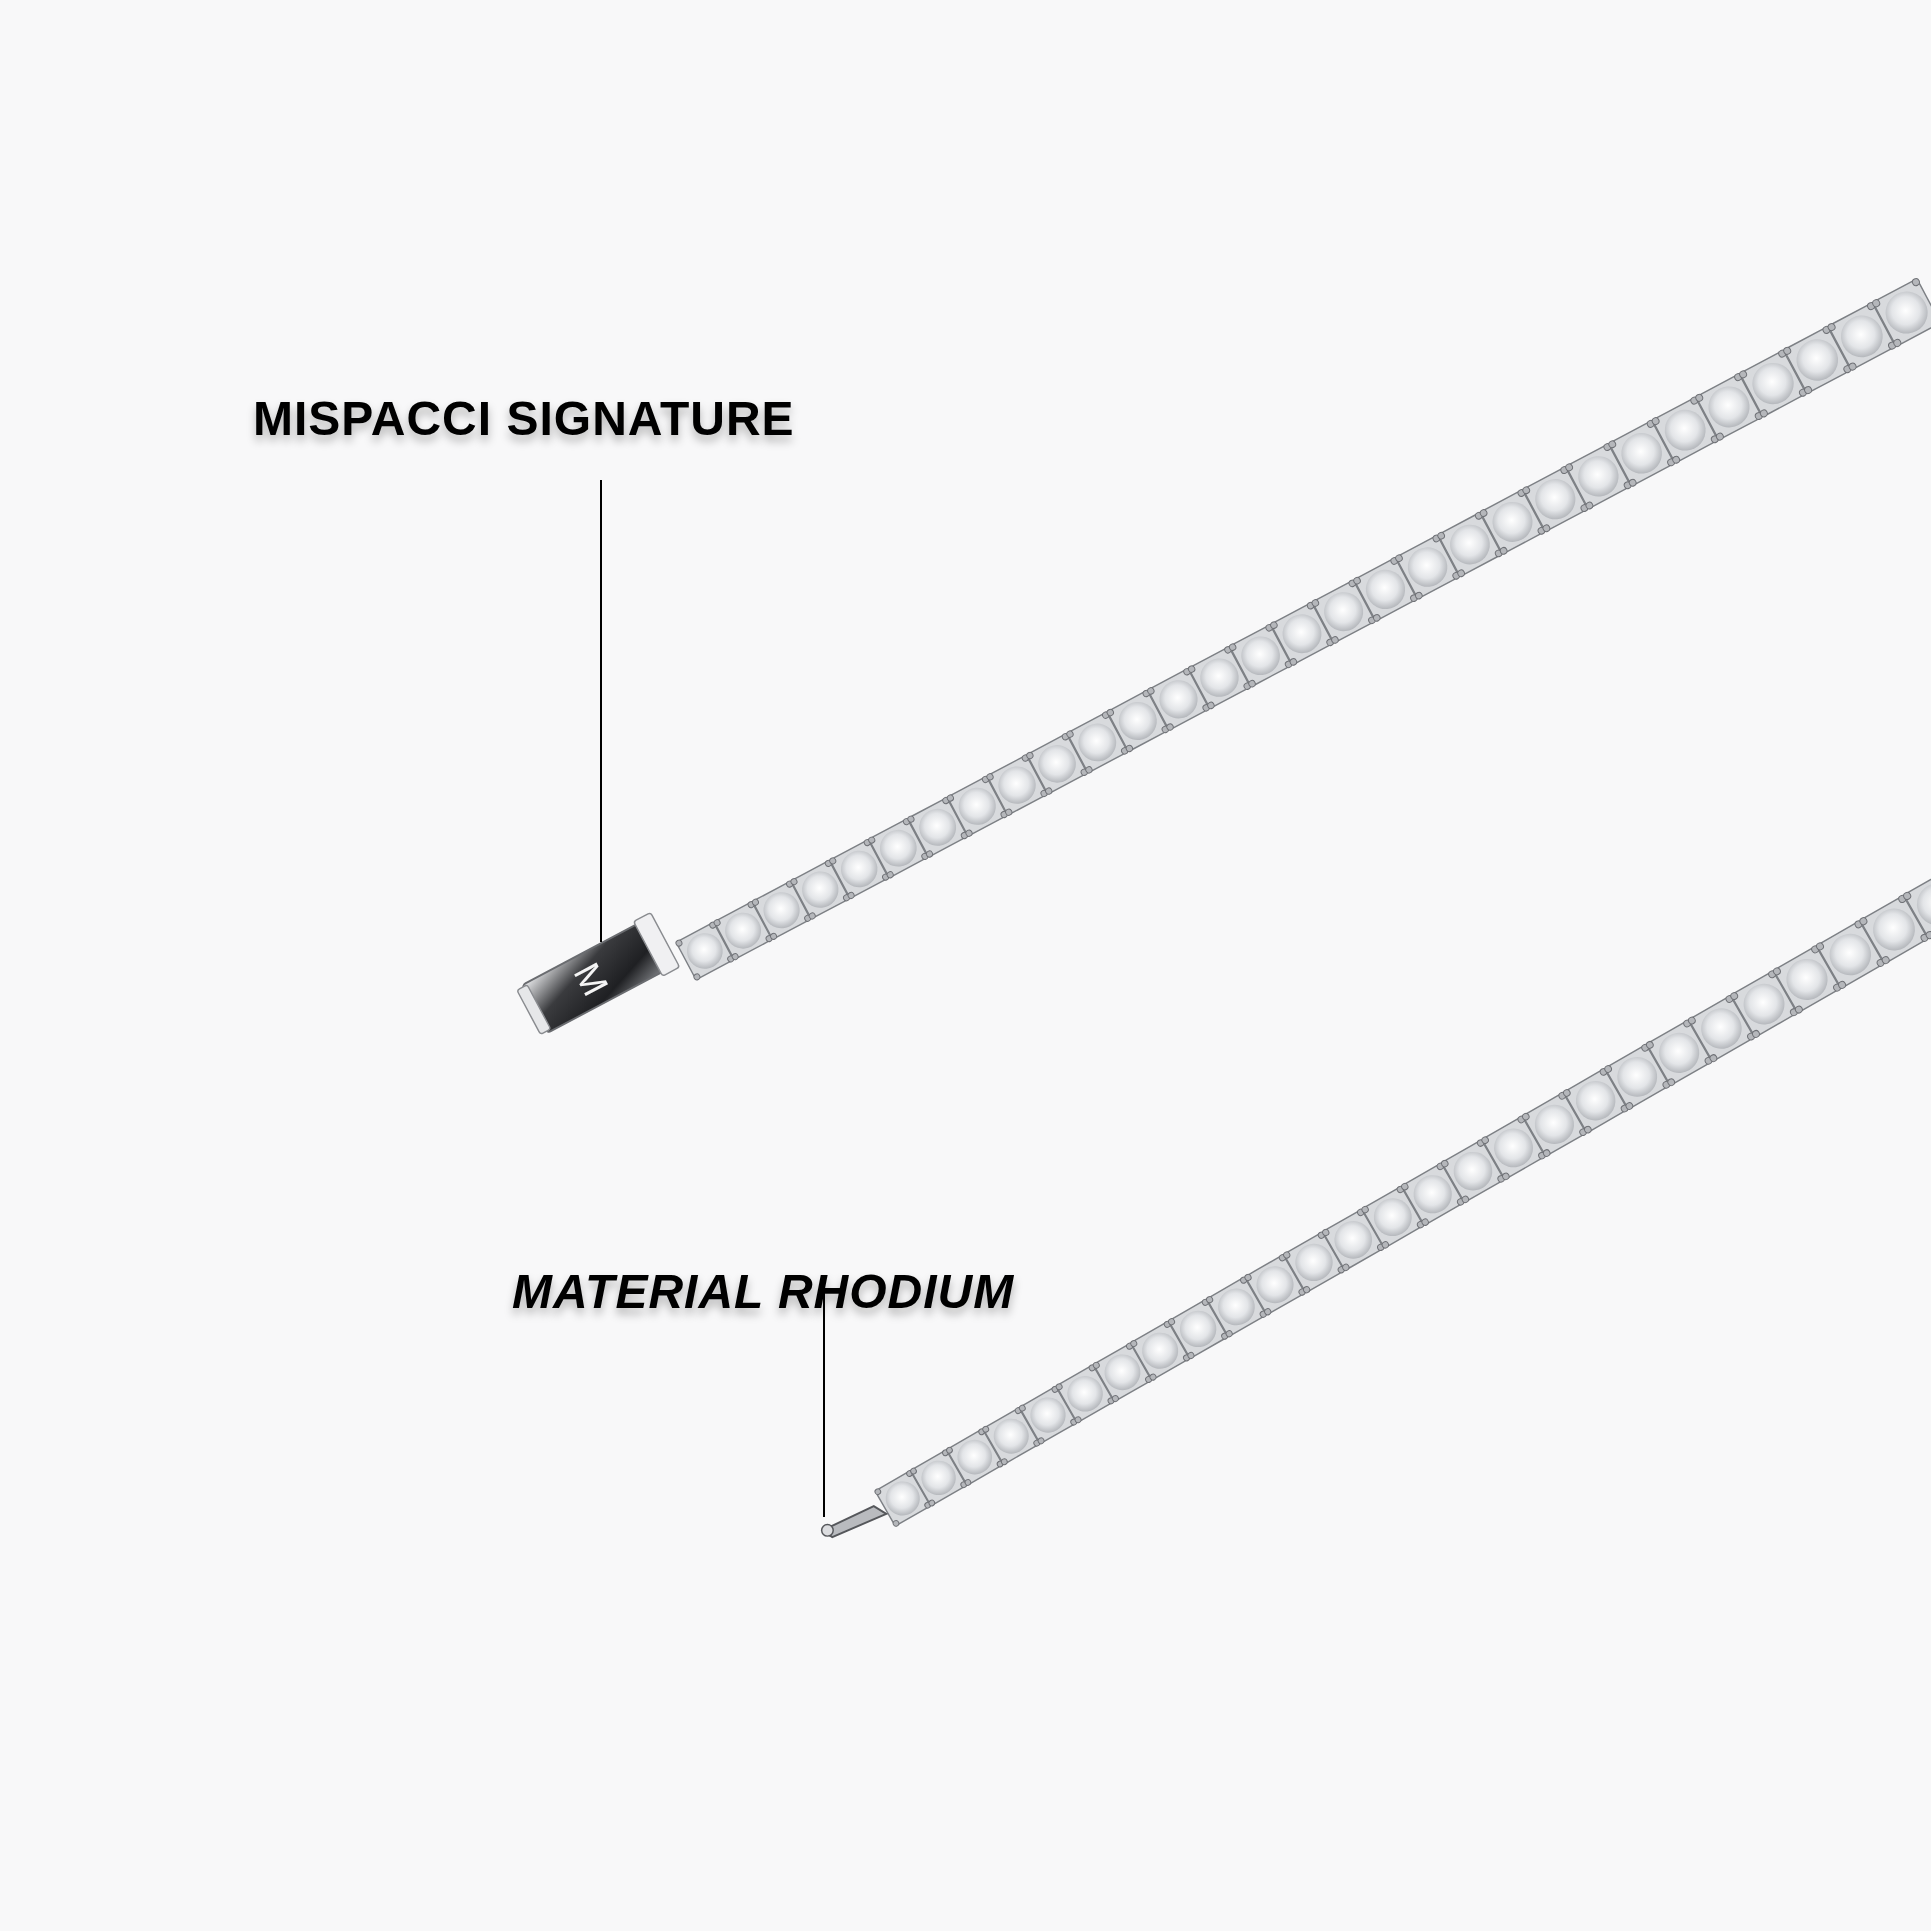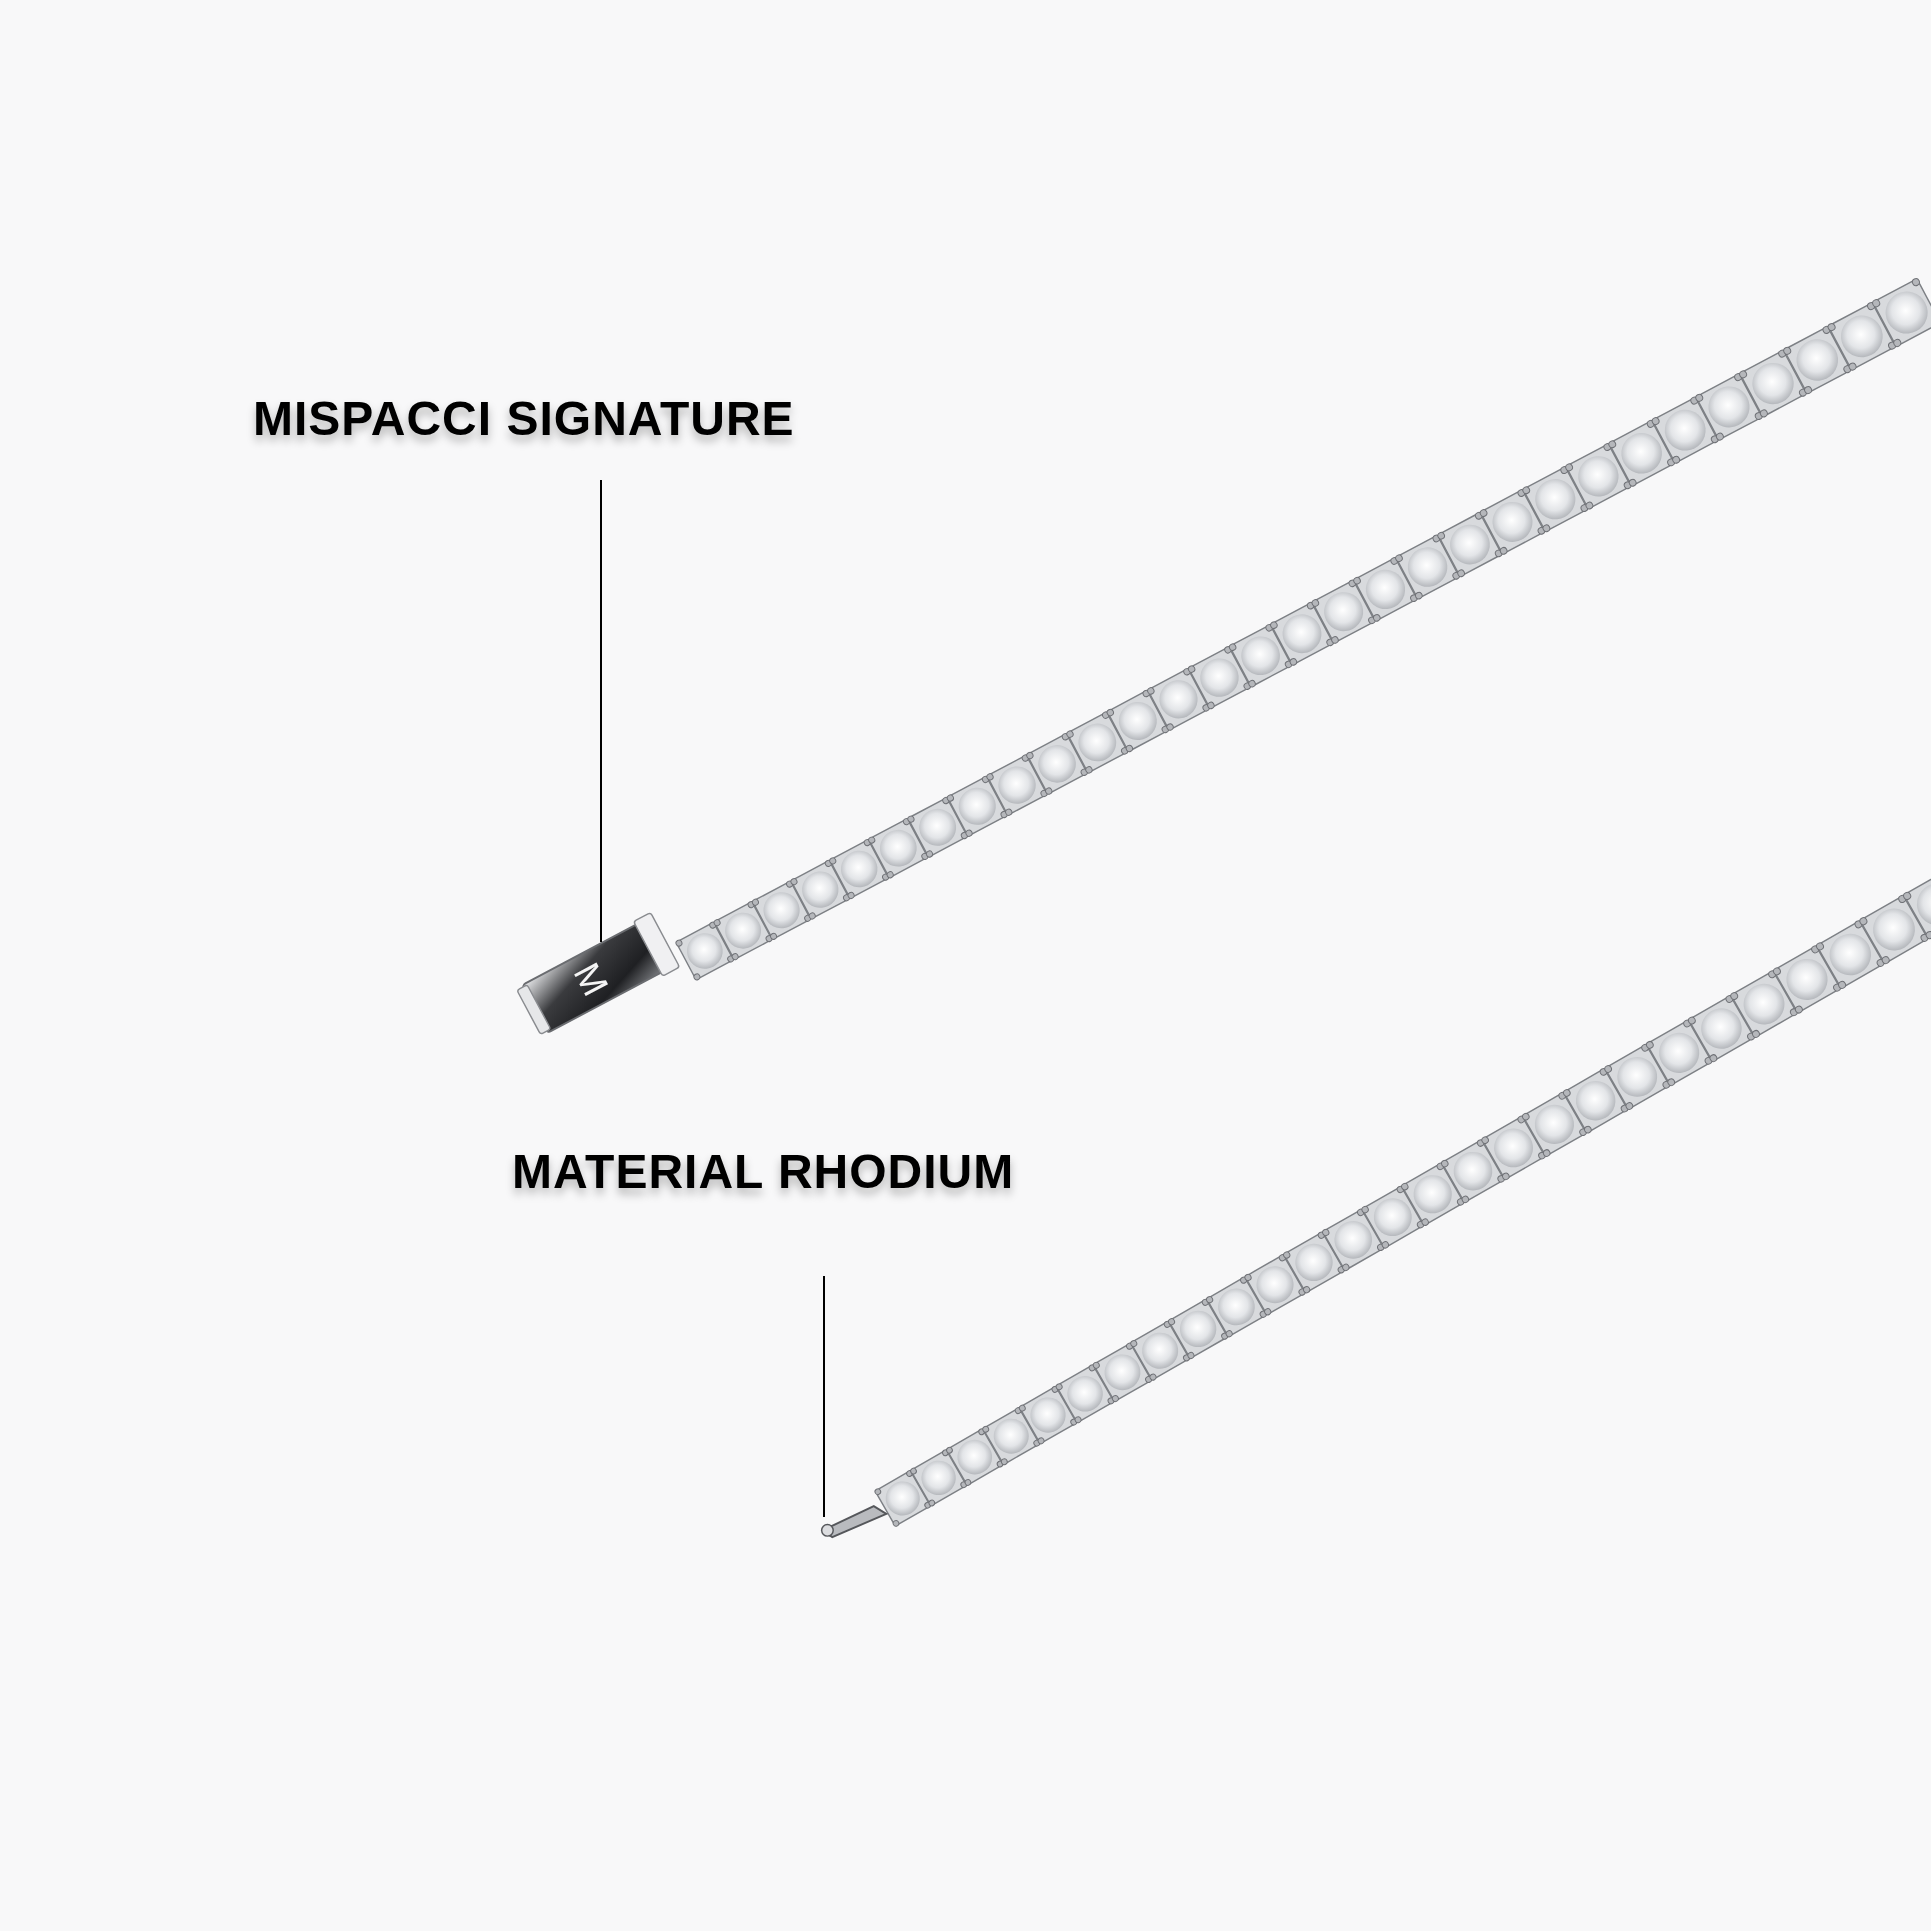--- a/index.html
+++ b/index.html
@@ -520,16 +520,16 @@
 
     <g>
       <path d="M852 1585 L905 1560 L918 1568 L862 1592 Z" fill="#b9bbbf" stroke="#55575b" stroke-width="2"></path>
       <circle cx="857" cy="1585" r="6" fill="#dcdde0" stroke="#55575b" stroke-width="1.5"></circle>
     </g>
   </svg>
 
   <div class="callout-label" style="left:253px; top:391px;">MISPACCI SIGNATURE</div>
   <div class="callout-line" style="left:600px; top:480px; height:462px;"></div>
 
-  <div class="callout-label" style="left:512px; top:1144px;">MATERIAL RHODIUM</div>
+  <div class="callout-label" style="left:512px; top:1264px;font-style:italic;">MATERIAL RHODIUM</div>
   <div class="callout-line" style="left:823px; top:1276px; height:241px;"></div>
 </div>
 
 
 </body></html>

